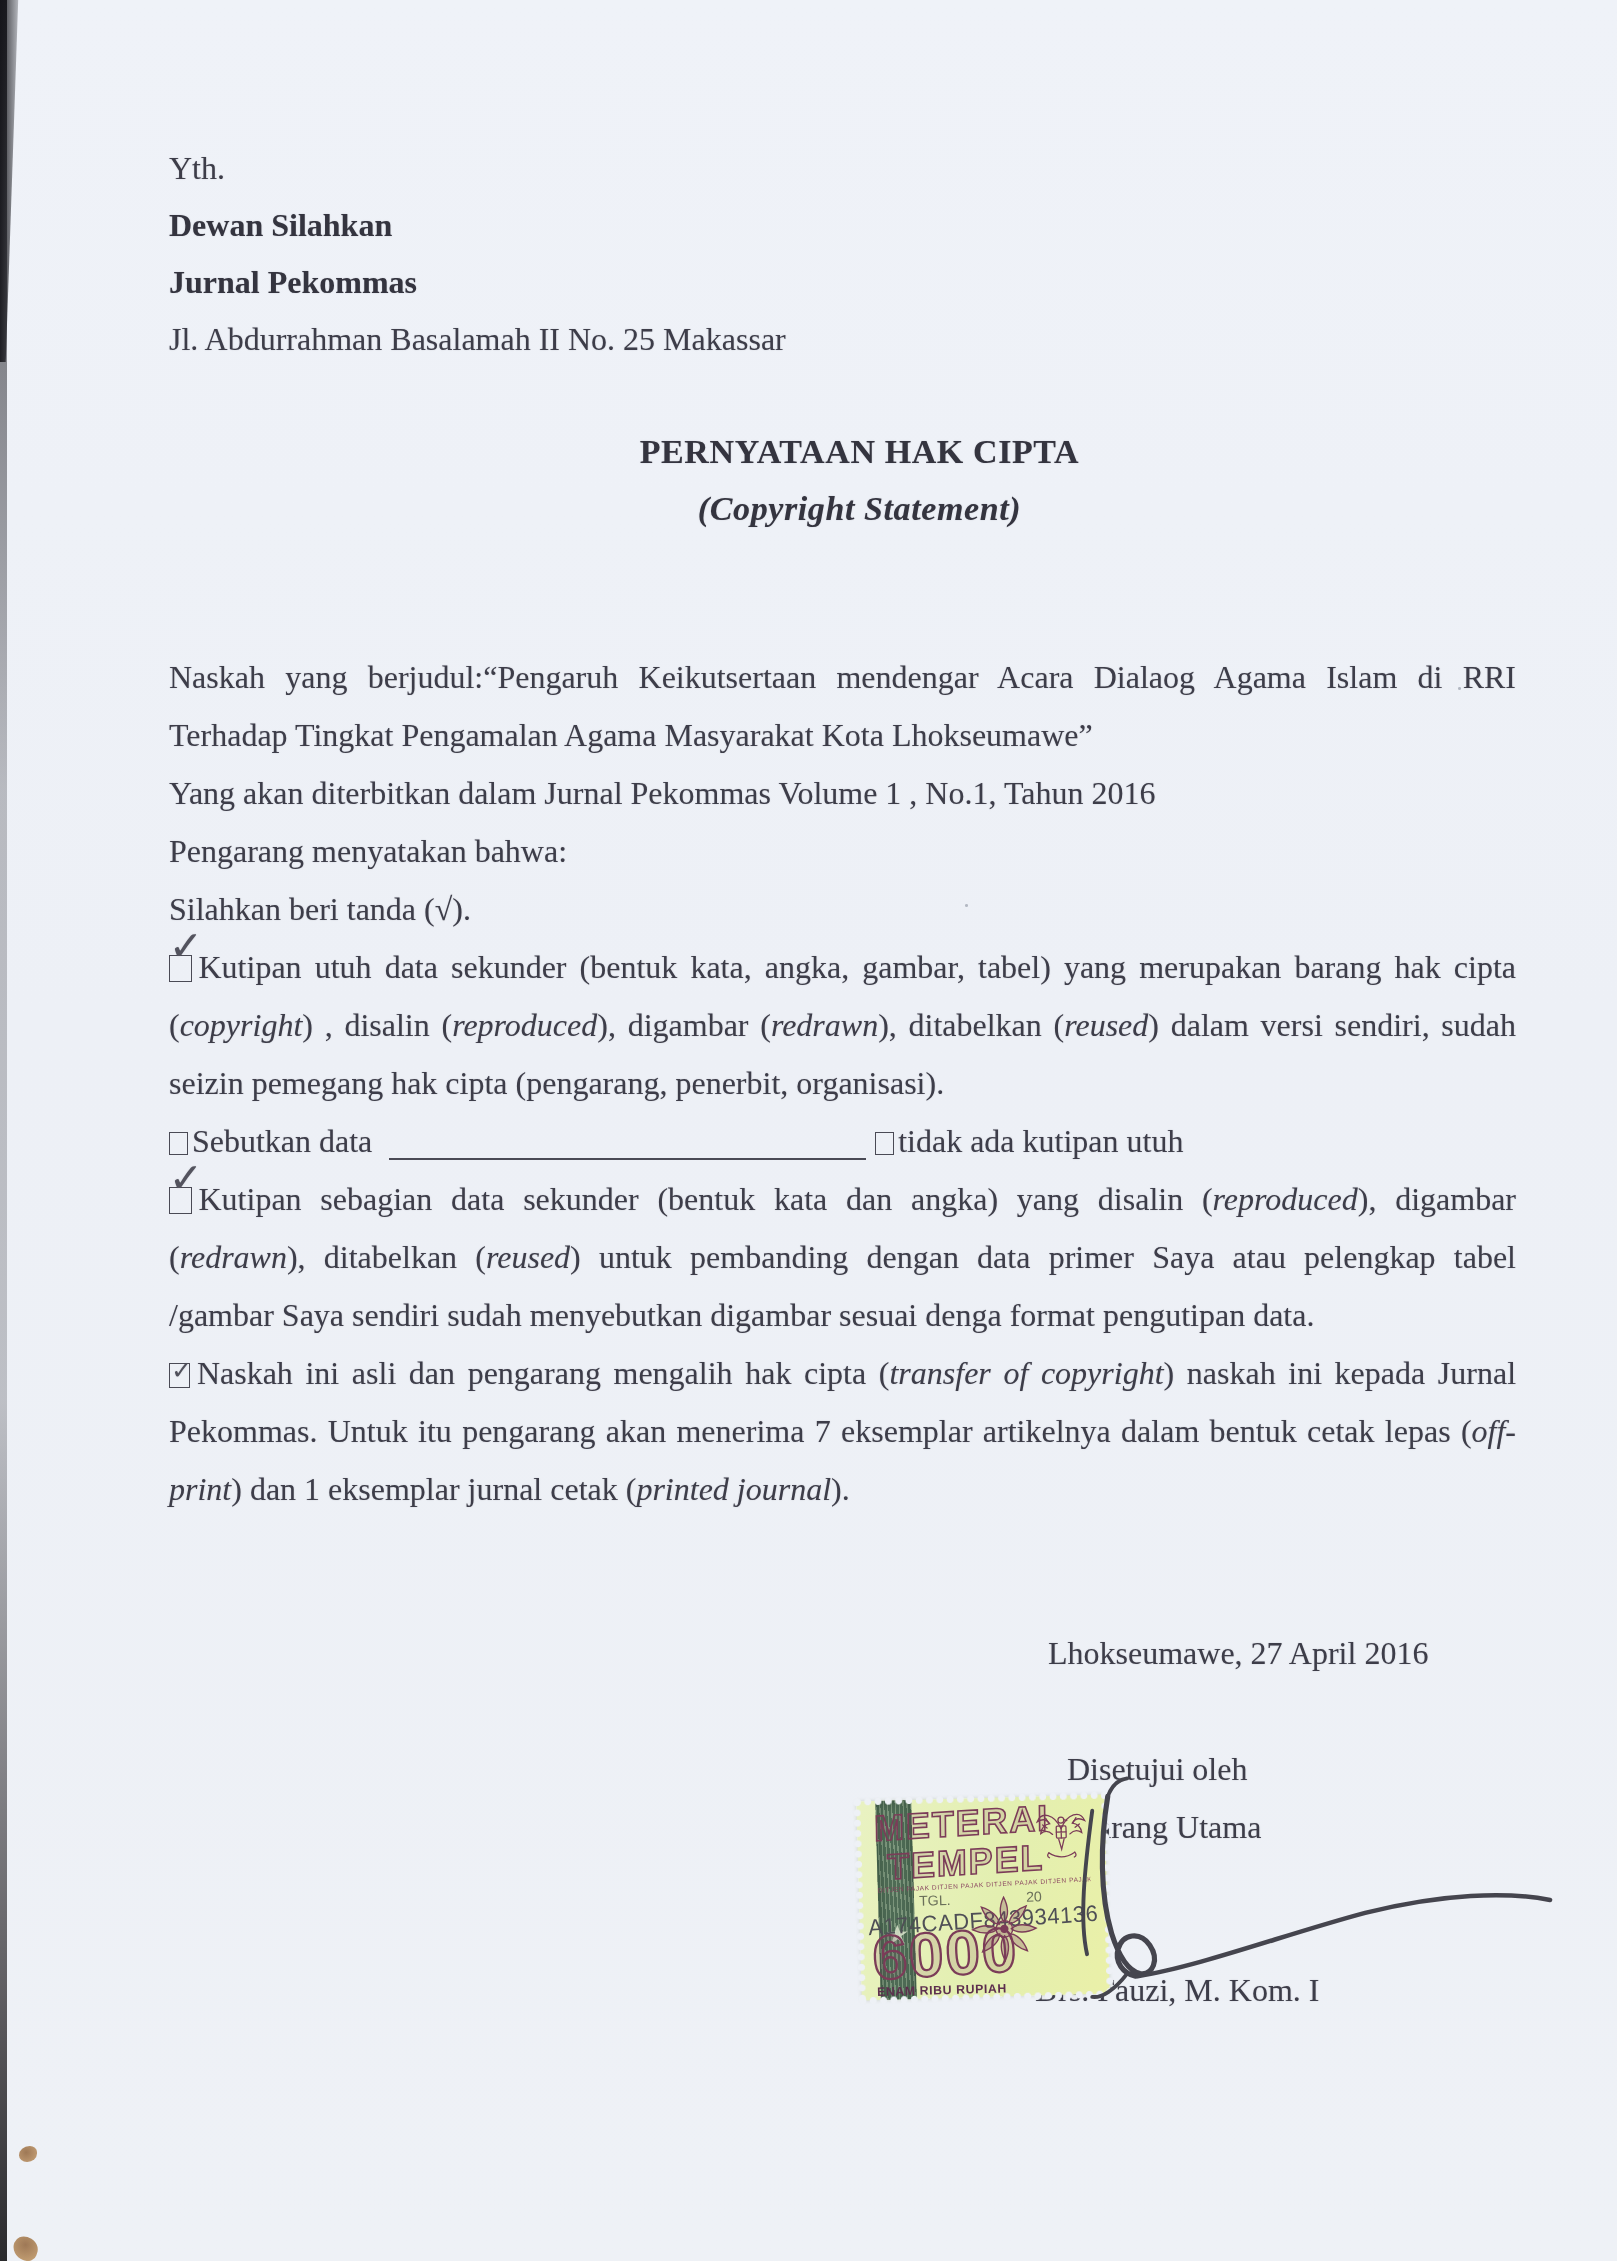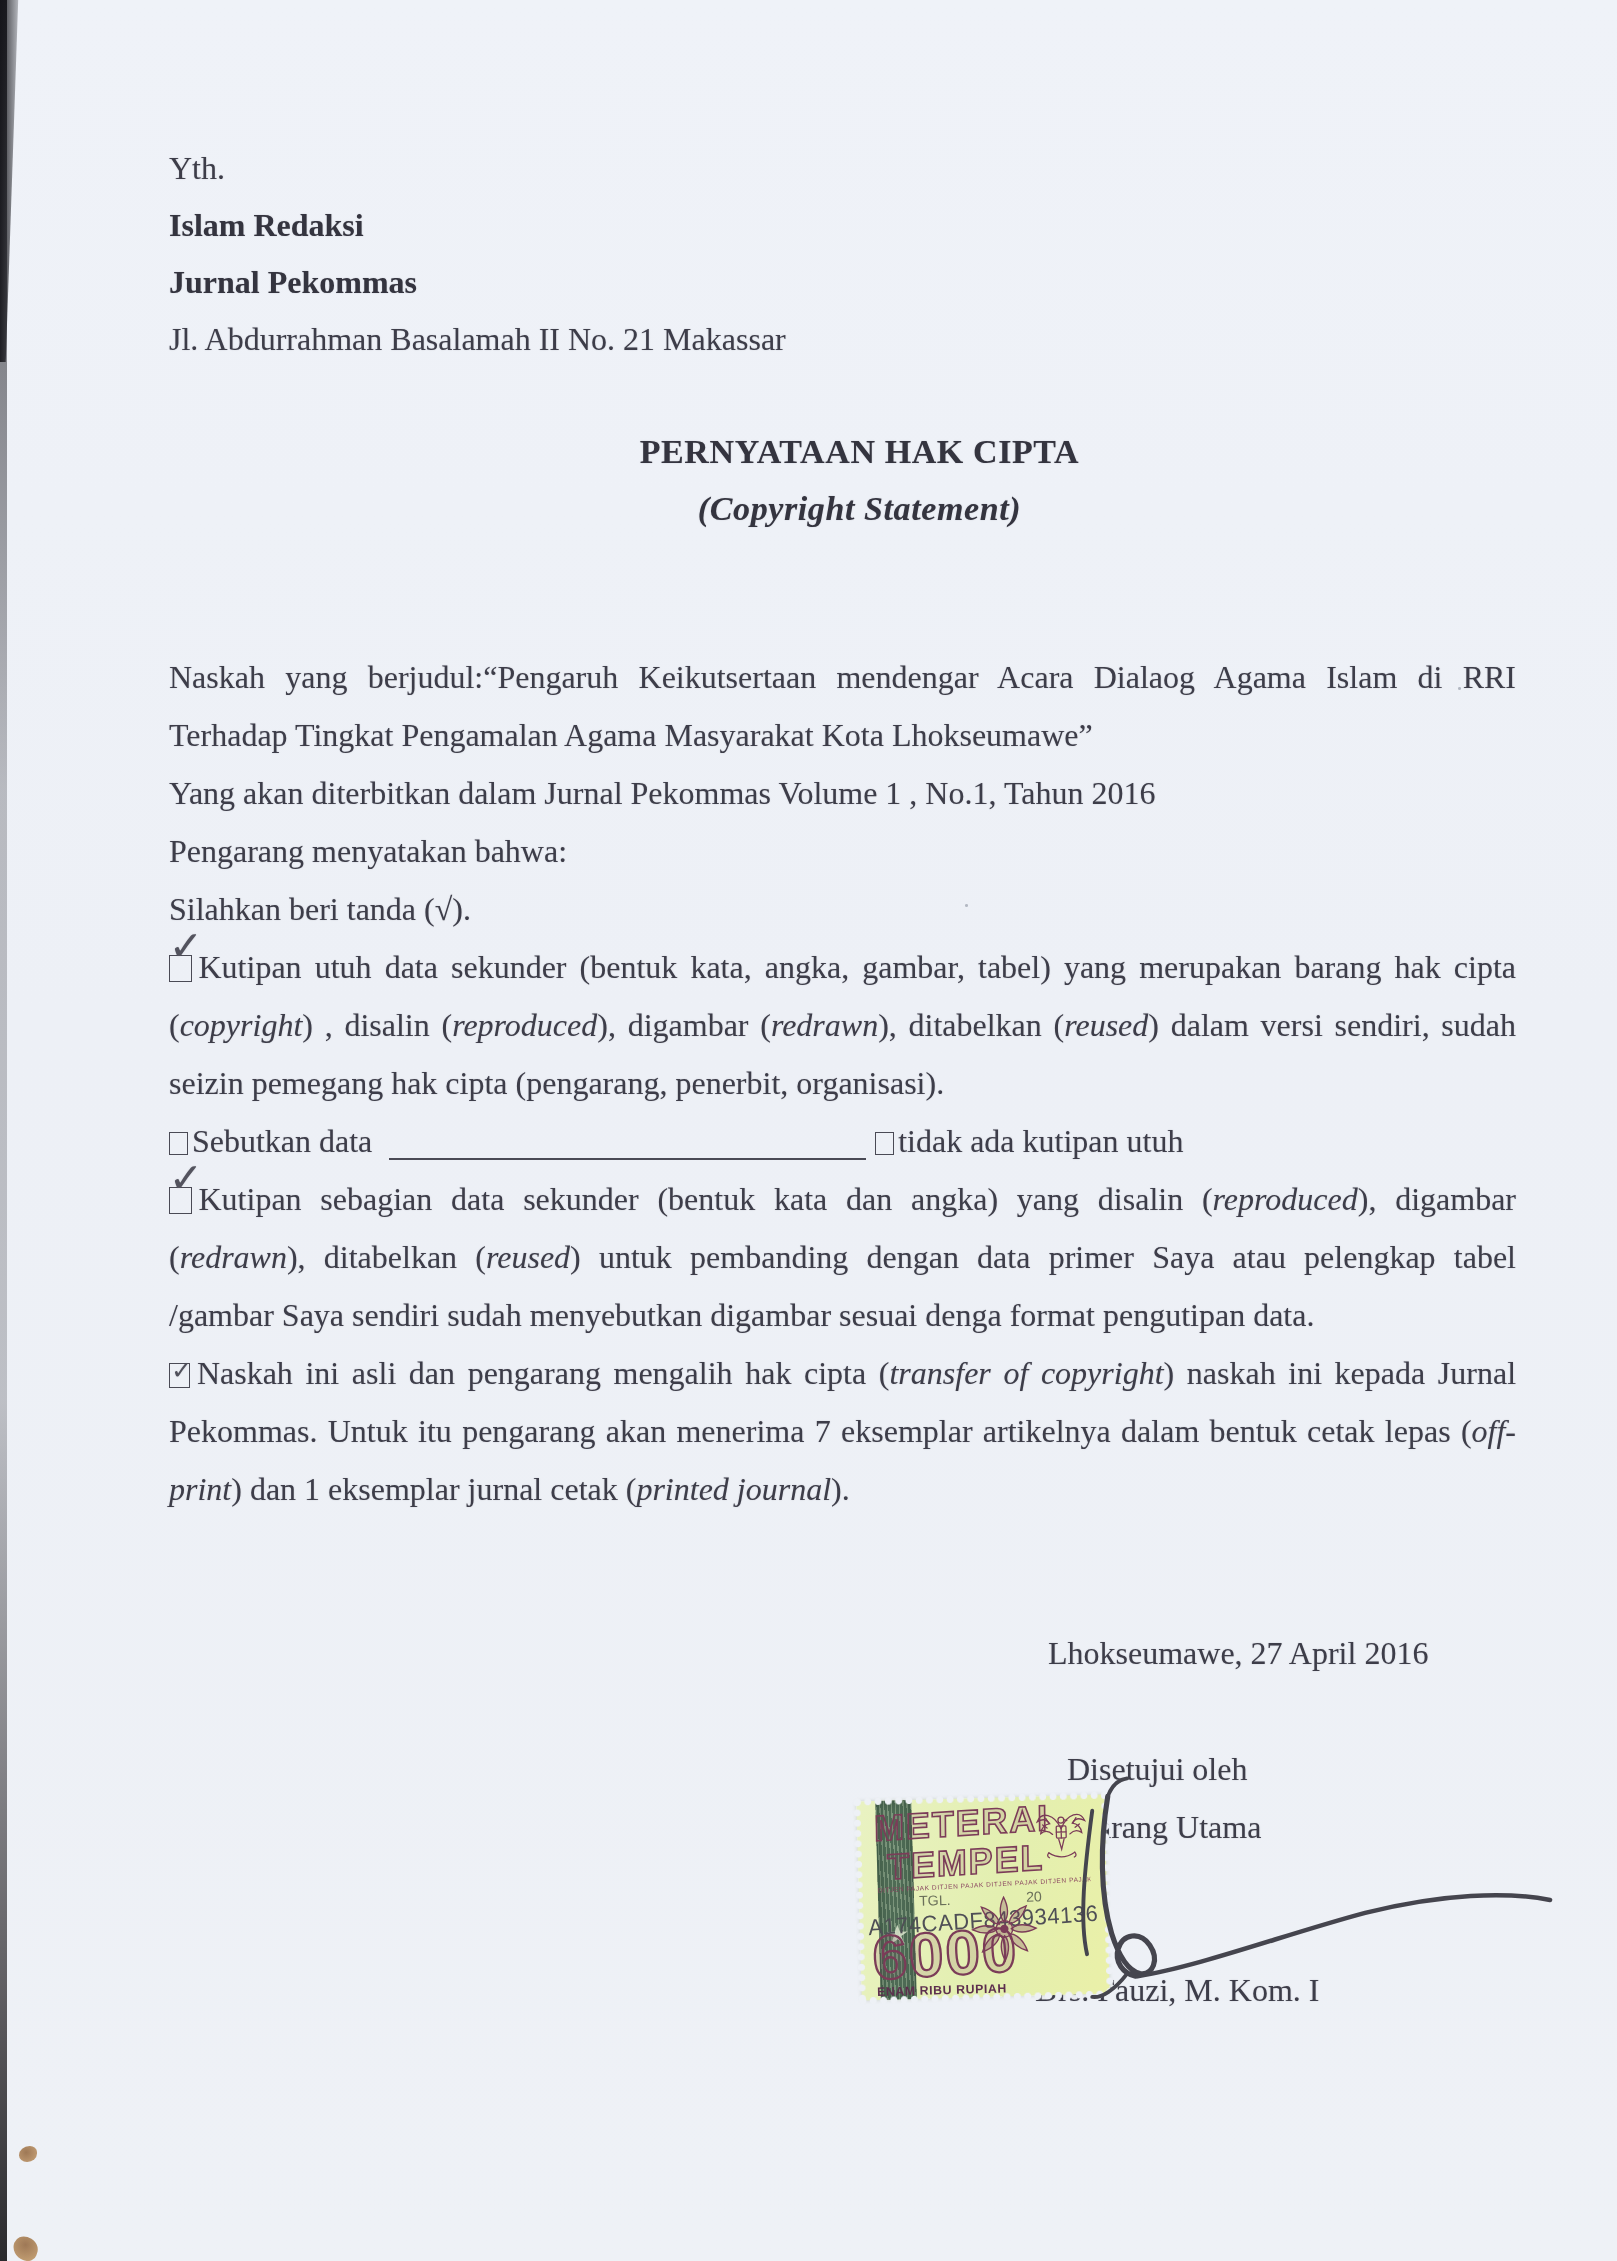--- a/index.html
+++ b/index.html
@@ -118,23 +118,23 @@
 
   <div class="edge-strip"></div>
   <div class="edge-wedge"></div>
   <div class="stain s1"></div>
   <div class="stain s2"></div>
   <div class="speck" style="left:965px;top:904px;"></div>
   <div class="speck" style="left:1458px;top:687px;"></div>
 
   <div class="abs recipient txt">
     <div class="line">Yth.</div>
-    <div class="line bold">Islam Redaksi</div>
+    <div class="line bold">Dewan Silahkan</div>
     <div class="line bold">Jurnal Pekommas</div>
-    <div class="line">Jl. Abdurrahman Basalamah II No. 21 Makassar</div>
+    <div class="line">Jl. Abdurrahman Basalamah II No. 25 Makassar</div>
   </div>
 
   <div class="abs title-block txt">
     <div class="line bold">PERNYATAAN HAK CIPTA</div>
     <div class="line bold subtitle">(Copyright Statement)</div>
   </div>
 
   <div class="abs body-block txt">
     <div class="bline j"><span>Naskah yang berjudul:“Pengaruh Keikutsertaan mendengar Acara Dialaog Agama Islam di RRI</span></div>
     <div class="bline"><span>Terhadap Tingkat Pengamalan Agama Masyarakat Kota Lhokseumawe”</span></div>

